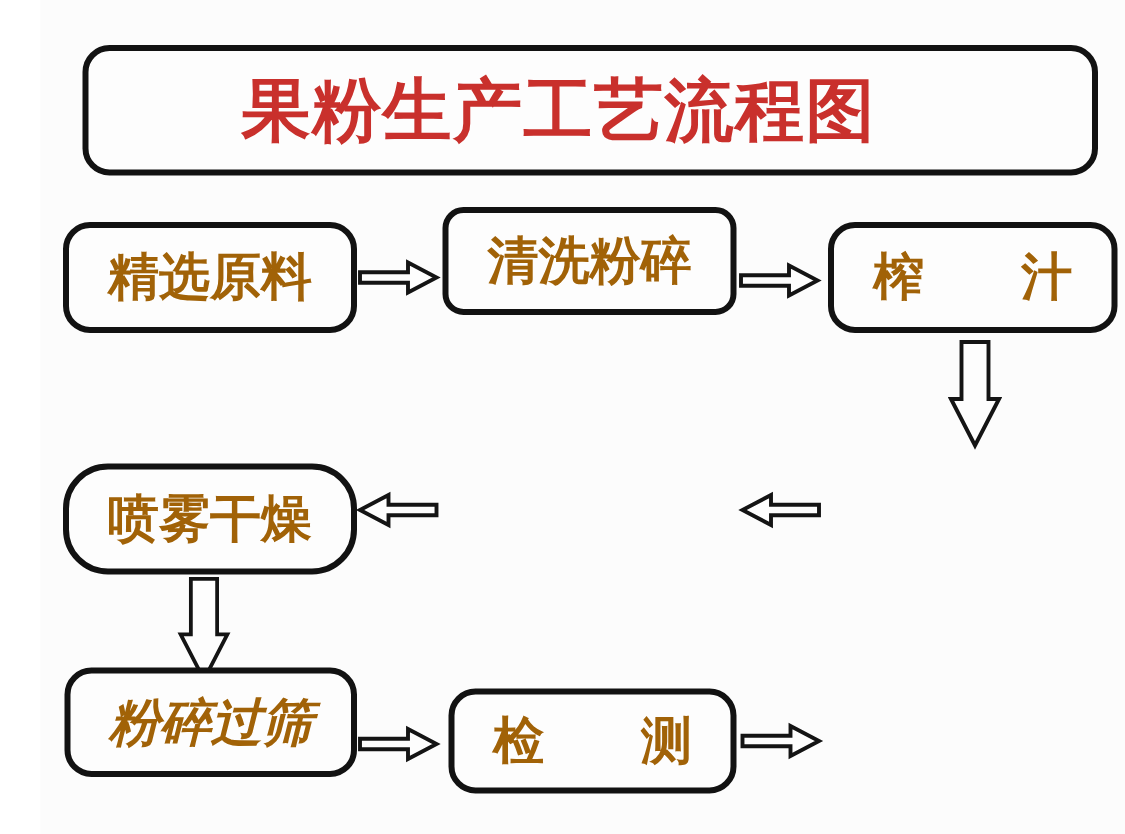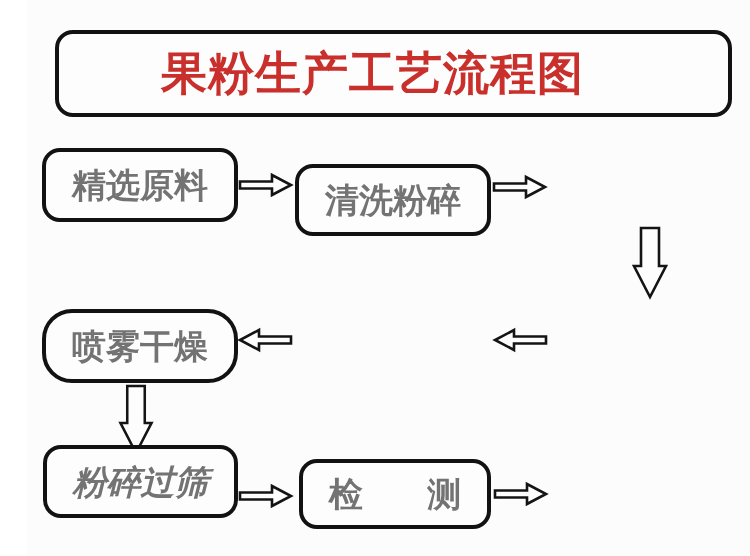--- a/index.html
+++ b/index.html
@@ -39,37 +39,37 @@
     position: absolute;
     box-sizing: border-box;
     border: 4px solid #121212;
     border-radius: 18px;
     background: #fdfdfd;
     display: flex;
     align-items: center;
     justify-content: center;
   }
   .box-label {
-    color: #737373;
+    color: #a16207;
     font-size: 34px;
     font-weight: 600;
     white-space: nowrap;
     line-height: 1;
   }
   .box-label.spread {
     letter-spacing: 1.9em;
     padding-left: 1.9em;
   }
   .arrow {
     position: absolute;
     display: block;
   }
   
   .b1 { left: 15px;  top: 148px; width: 196px; height: 74px; }
-  .b2 { left: 268px; top: 164px; width: 196px; height: 72px; }
+  .b2 { left: 268px; top: 138px; width: 196px; height: 72px; border-radius: 14px; }
   .b3 { left: 525px; top: 148px; width: 193px; height: 74px; }
   .b4 { left: 15px;  top: 309px; width: 196px; height: 74px; border-radius: 30px; }
   .b5 { left: 268px; top: 309px; width: 196px; height: 73px; }
   .b6 { left: 525px; top: 308px; width: 193px; height: 74px; }
   .b7 { left: 16px;  top: 445px; width: 195px; height: 73px; font-style: italic; }
   .b8 { left: 272px; top: 459px; width: 192px; height: 70px; text-align: right; }
   .b9 { left: 527px; top: 453px; width: 191px; height: 72px; }
   .a1 { left: 211px; top: 172px; }
   .a2 { left: 465px; top: 174px; }
   .a3 { left: 605px; top: 226px; }
@@ -93,20 +93,23 @@
   </div>
   <svg class="arrow a1" width="56" height="26" viewBox="0 0 56 26">
     <polygon points="2,9.5 34,9.5 34,3 53,13 34,23 34,16.5 2,16.5" fill="#fdfdfd" stroke="#141414" stroke-width="2.6"></polygon>
   </svg>
   <div class="box b2">
     <span class="box-label">清洗粉碎</span>
   </div>
   <svg class="arrow a2" width="56" height="26" viewBox="0 0 56 26">
     <polygon points="2,9.5 34,9.5 34,3 53,13 34,23 34,16.5 2,16.5" fill="#fdfdfd" stroke="#141414" stroke-width="2.6"></polygon>
   </svg>
+  <div class="box b3">
+    <span class="box-label spread">榨汁</span>
+  </div>
 
   <svg class="arrow a3" width="36" height="74" viewBox="0 0 36 74">
     <polygon points="9,2 27,2 27,40 34,40 18,71 2,40 9,40" fill="#fdfdfd" stroke="#141414" stroke-width="2.6"></polygon>
   </svg>
 
   <div class="box b4">
     <span class="box-label">喷雾干燥</span>
   </div>
   <svg class="arrow a5" width="56" height="26" viewBox="0 0 56 26">
     <polygon points="54,9.5 22,9.5 22,3 3,13 22,23 22,16.5 54,16.5" fill="#fdfdfd" stroke="#141414" stroke-width="2.6"></polygon>

